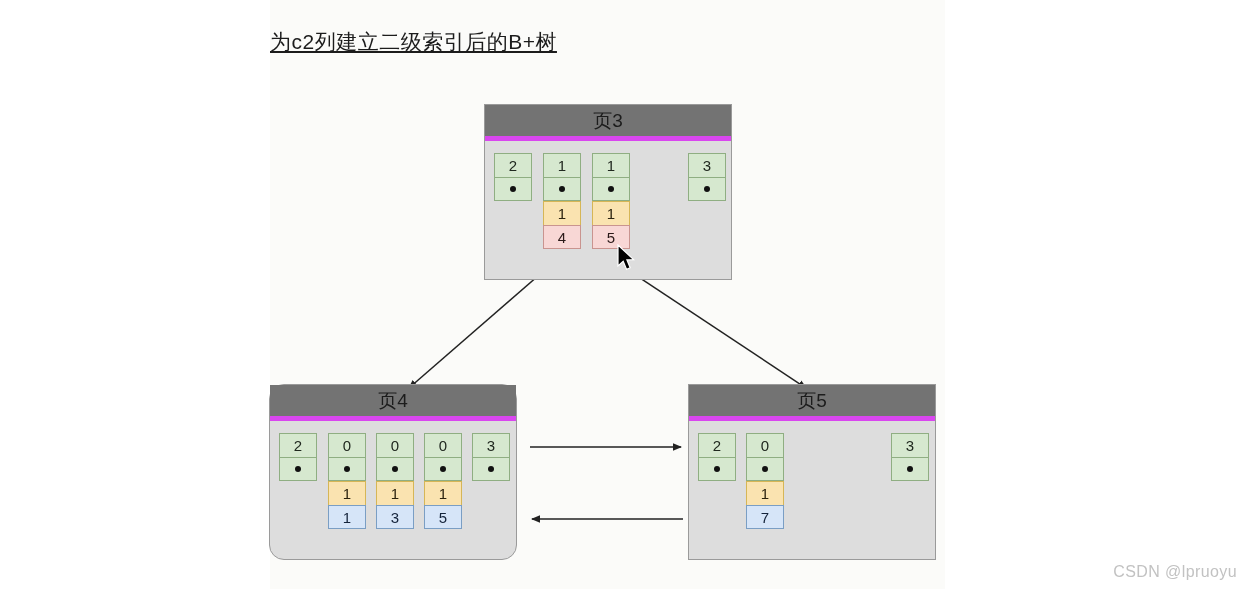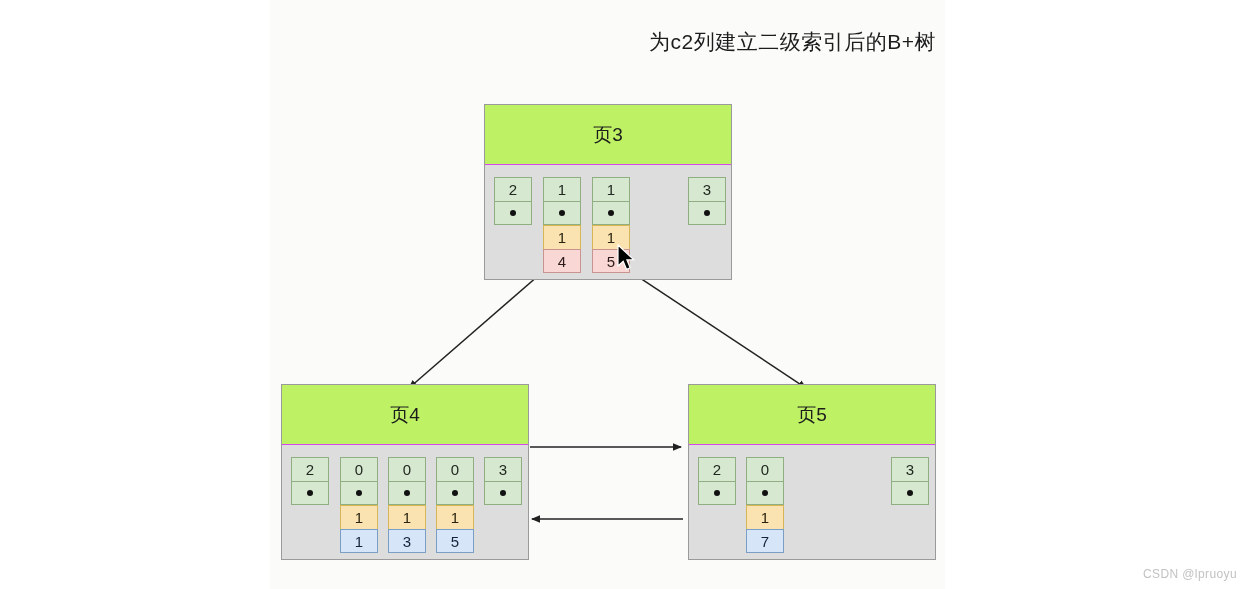--- a/index.html
+++ b/index.html
@@ -18,42 +18,43 @@
   #canvas {
     position: absolute;
     left: 270px;
     top: 0px;
     width: 675px;
     height: 589px;
     background: #fbfbf9;
   }
   .diagram-title {
     position: absolute;
-    left: 261px;
+    left: 270px;
     top: 28px;
     width: 675px;
-    text-align: right;
+    text-align: left;
     font-size: 21px;
     color: #1c1c1c;
     letter-spacing: 0.5px;
     white-space: nowrap;
+    text-decoration: underline;
   }
 
   
   .page-node {
     position: absolute;
     box-sizing: border-box;
     border: 1px solid #9a9a9a;
     background: #dddddd;
   }
   .page-header {
     box-sizing: border-box;
-    height: 60px;
-    background: #bef264;
-    border-bottom: 1px solid #d946ef;
+    height: 36px;
+    background: #737373;
+    border-bottom: 5px solid #d946ef;
     display: flex;
     align-items: center;
     justify-content: center;
     font-size: 19px;
     color: #1c1c1c;
   }
   .page-body {
     position: relative;
     height: calc(100% - 46px);
   }
@@ -116,21 +117,21 @@
   
   .cursor {
     position: absolute;
     pointer-events: none;
   }
 
   .watermark {
     position: absolute;
     right: 8px;
     bottom: 8px;
-    font-size: 12px;
+    font-size: 16px;
     color: #c2c2c2;
     letter-spacing: 0.4px;
   }
 </style>
 </head>
 <body>
 
 <div id="root">
 
   <div id="canvas"></div>
@@ -198,21 +199,21 @@
             <div class="cell c-pink">5</div>
           </div>
           <div class="record" style="left: 203px; top: 12px;">
             <div class="cell">3</div>
             <div class="cell last-green ptr">
               <span class="dot"></span>
             </div>
           </div>
         </div>
       </div>
-      <div class="page-node" style="left: 281px; top: 384px; width: 248px; height: 176px;">
+      <div class="page-node" style="left: 269px; top: 384px; width: 248px; height: 176px; border-radius: 15px;">
         <div class="page-header">页4</div>
         <div class="page-body">
           <div class="record" style="left: 9px; top: 12px;">
             <div class="cell">2</div>
             <div class="cell last-green ptr">
               <span class="dot"></span>
             </div>
           </div>
           <div class="record" style="left: 58px; top: 12px;">
             <div class="cell">0</div>

